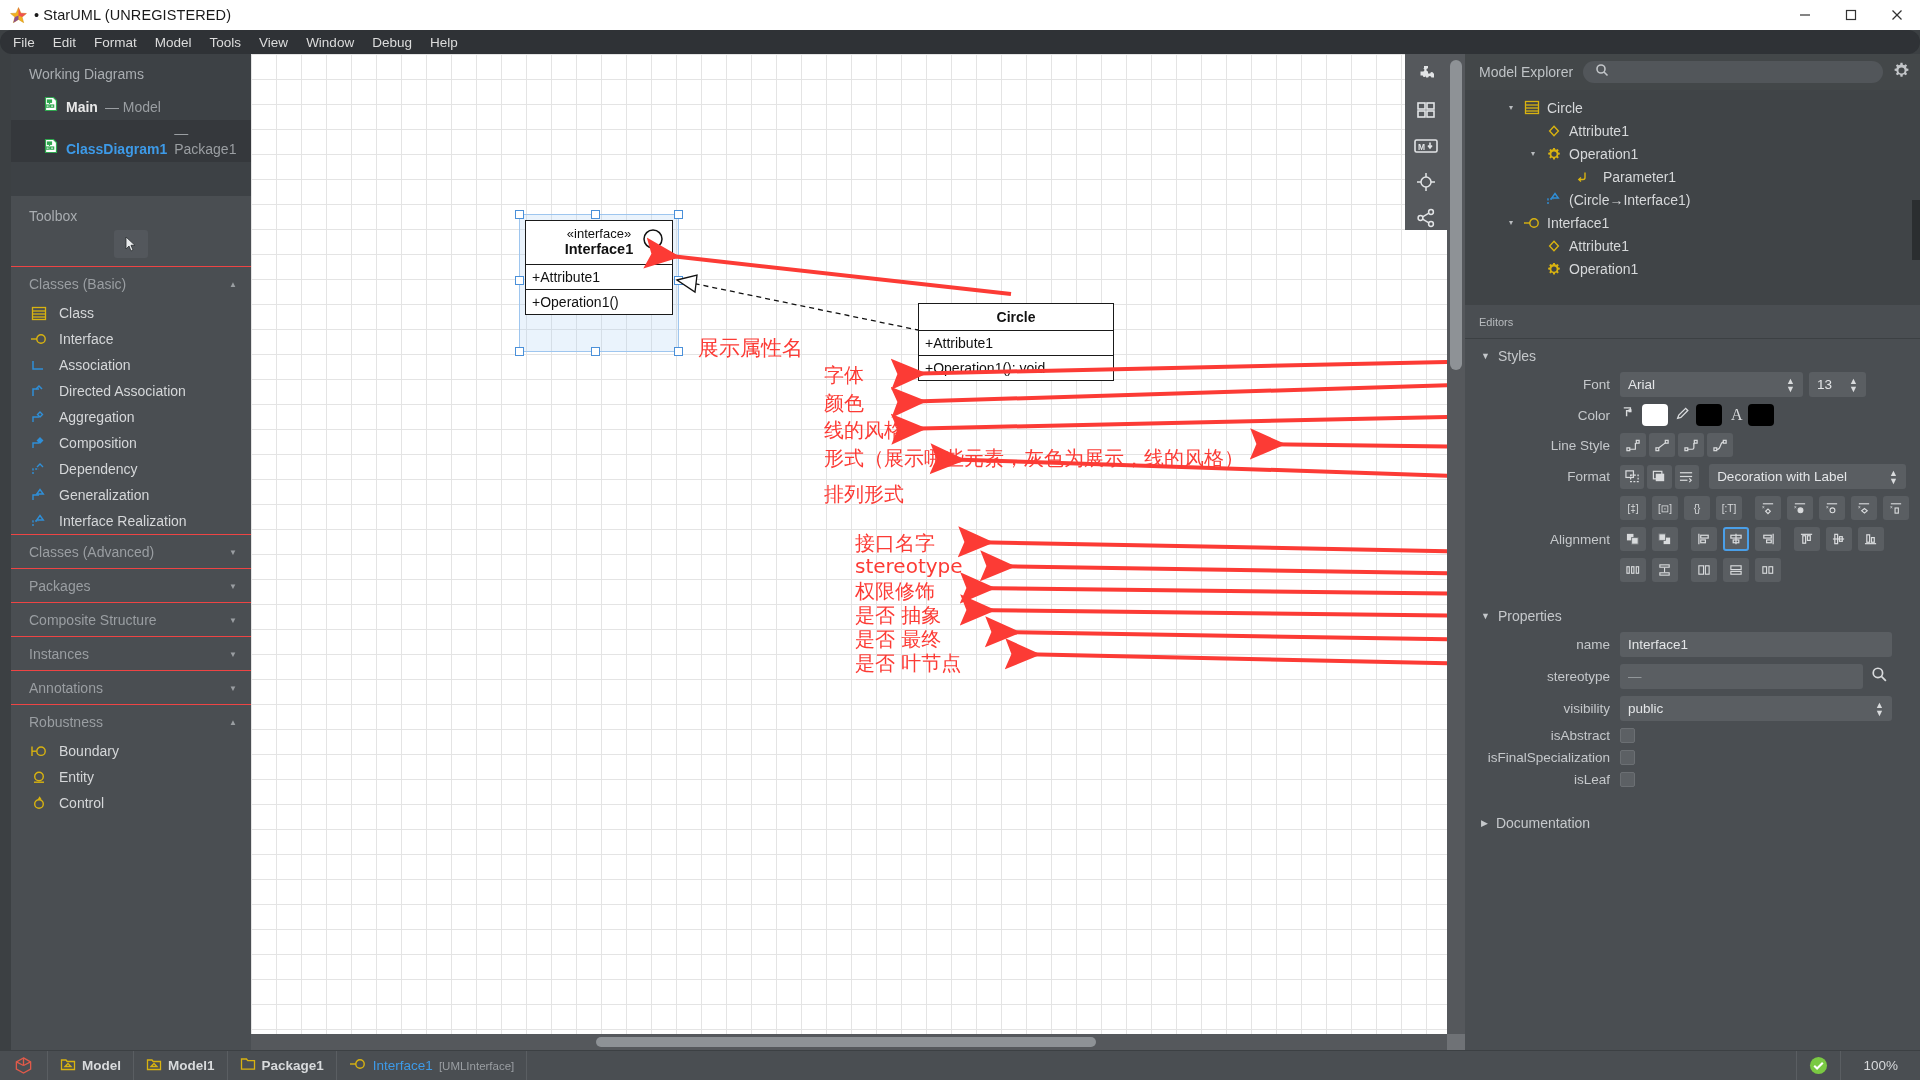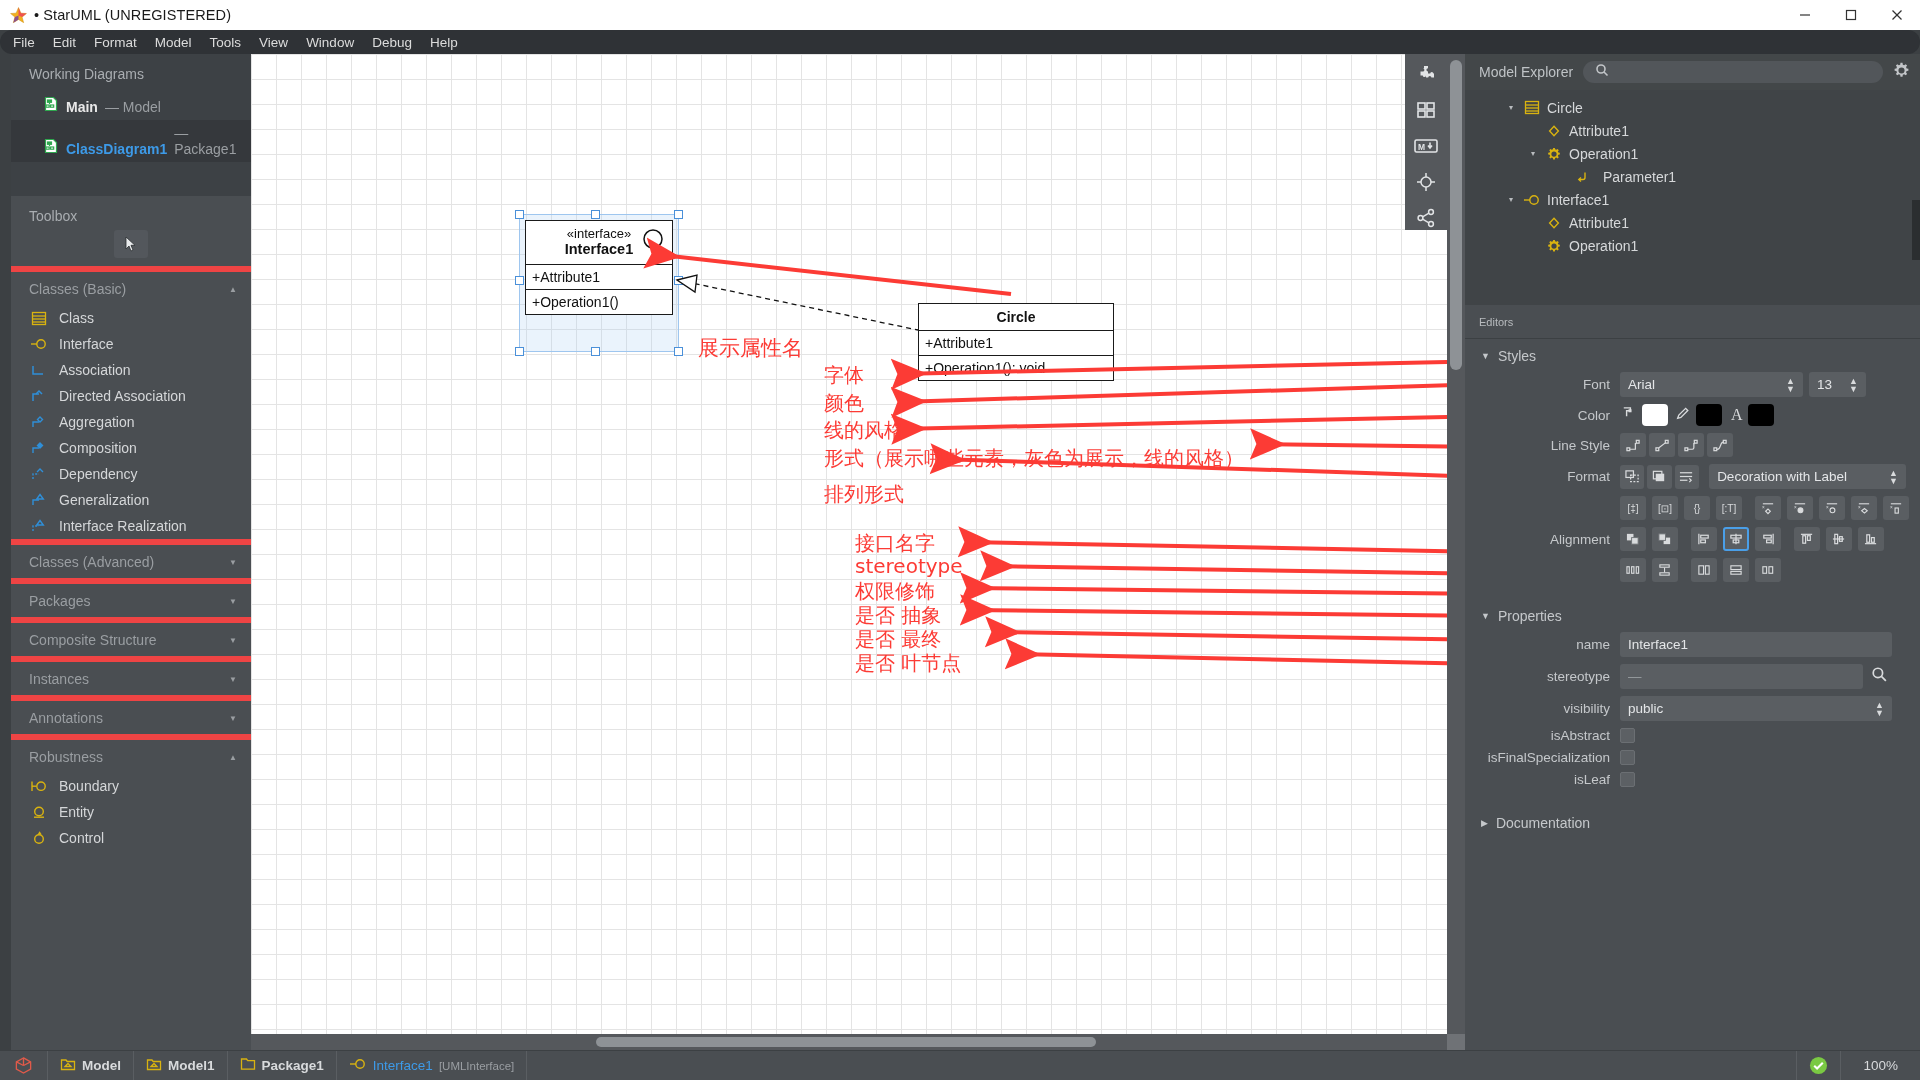--- a/index.html
+++ b/index.html
@@ -34,21 +34,21 @@
   .wd-item { display: flex; align-items: flex-end; padding: 5px 0 5px 32px; font-size: 14px; gap: 7px; }
   .wd-item.sel { background: #35383c; }
   .wd-name { color: #e8e8e8; font-weight: bold; }
   .wd-item.sel .wd-name { color: #3d9ae8; font-weight: bold; }
   .wd-sub { color: #9a9ea2; }
   .wd-gap { height: 24px; background: #3d4145; }
 
   .tb-head { color: #a9adb1; font-size: 14px; padding: 12px 0 4px 18px; }
   .tb-cursor-row { display: flex; justify-content: center; padding: 2px 0 8px 0; }
   .cursor-btn { width: 34px; height: 28px; background: #53575c; border-radius: 3px; display:flex; align-items:center; justify-content:center; }
-  .grp { color: #9a9ea2; font-size: 14px; padding: 9px 0 8px 18px; display: flex; align-items: center; justify-content: space-between; padding-right: 14px; border-top: 6px solid #ef4444; }
+  .grp { color: #9a9ea2; font-size: 14px; padding: 9px 0 8px 18px; display: flex; align-items: center; justify-content: space-between; padding-right: 14px; border-top: 1px solid #ef4444; }
   .grp .car { font-size: 8px; color: #9a9ea2; }
   .tool { display: flex; align-items: center; gap: 10px; padding: 4px 0 4px 18px; font-size: 14px; color: #d5d7d9; }
   .tool .ti { width: 20px; height: 18px; display: flex; align-items: center; justify-content: center; flex: 0 0 20px; }
 
   
   .canvas-wrap { flex: 1 1 auto; position: relative; background: #6f7276; min-width: 0; }
   .canvas {
     position: absolute; left: 0; top: 0; right: 18px; bottom: 16px;
     background-color: #ffffff;
     background-image:
@@ -506,20 +506,30 @@
           <div class="tr" style="padding-left: 84px; gap: 12px;">
             <span class="tw"></span>
             <span class="ti2">
               <svg width="14" height="14" viewBox="0 0 14 14" fill="none" stroke="#d9b310" stroke-width="1.4">
                 <path d="M10,2.5 v5 a2,2 0 0 1 -2,2 H4"></path>
                 <path d="M6,7.5 l-2.2,2 l2.2,2"></path>
               </svg>
             </span>
             <span>Parameter1</span>
           </div>
+          <div class="tr" style="padding-left: 62px;">
+            <span class="tw"></span>
+            <span class="ti2">
+              <svg width="16" height="15" viewBox="0 0 16 15" fill="none" stroke="#2f8fd8" stroke-width="1.4">
+                <path d="M2,12 v-5 h6" stroke-dasharray="2,1.6"></path>
+                <polygon points="9,1.5 12.3,6 5.7,6" fill="none"></polygon>
+              </svg>
+            </span>
+            <span>(Circle→Interface1)</span>
+          </div>
           <div class="tr" style="padding-left: 40px;">
             <span class="tw">▾</span>
             <span class="ti2">
               <svg width="18" height="14" viewBox="0 0 18 14" fill="none" stroke="#d9b310" stroke-width="1.4">
                 <line x1="1" y1="7" x2="7" y2="7"></line>
                 <circle cx="11" cy="7" r="4.2"></circle>
               </svg>
             </span>
             <span>Interface1</span>
           </div>

